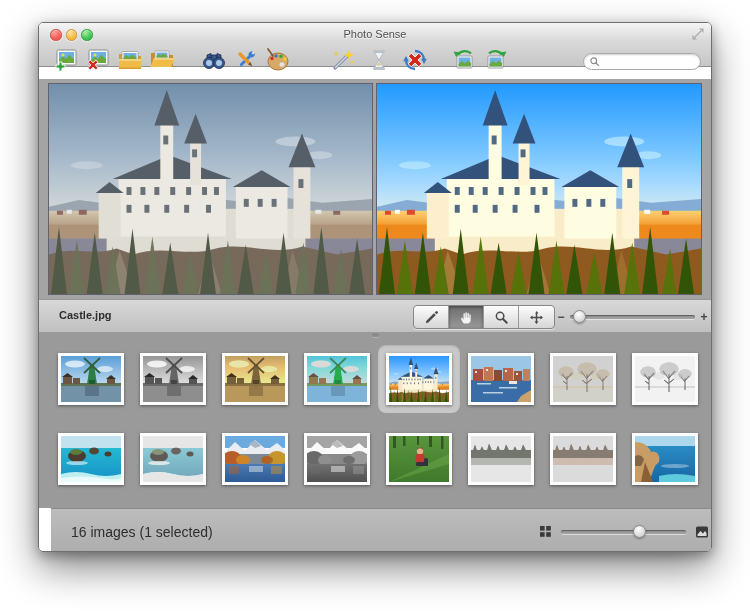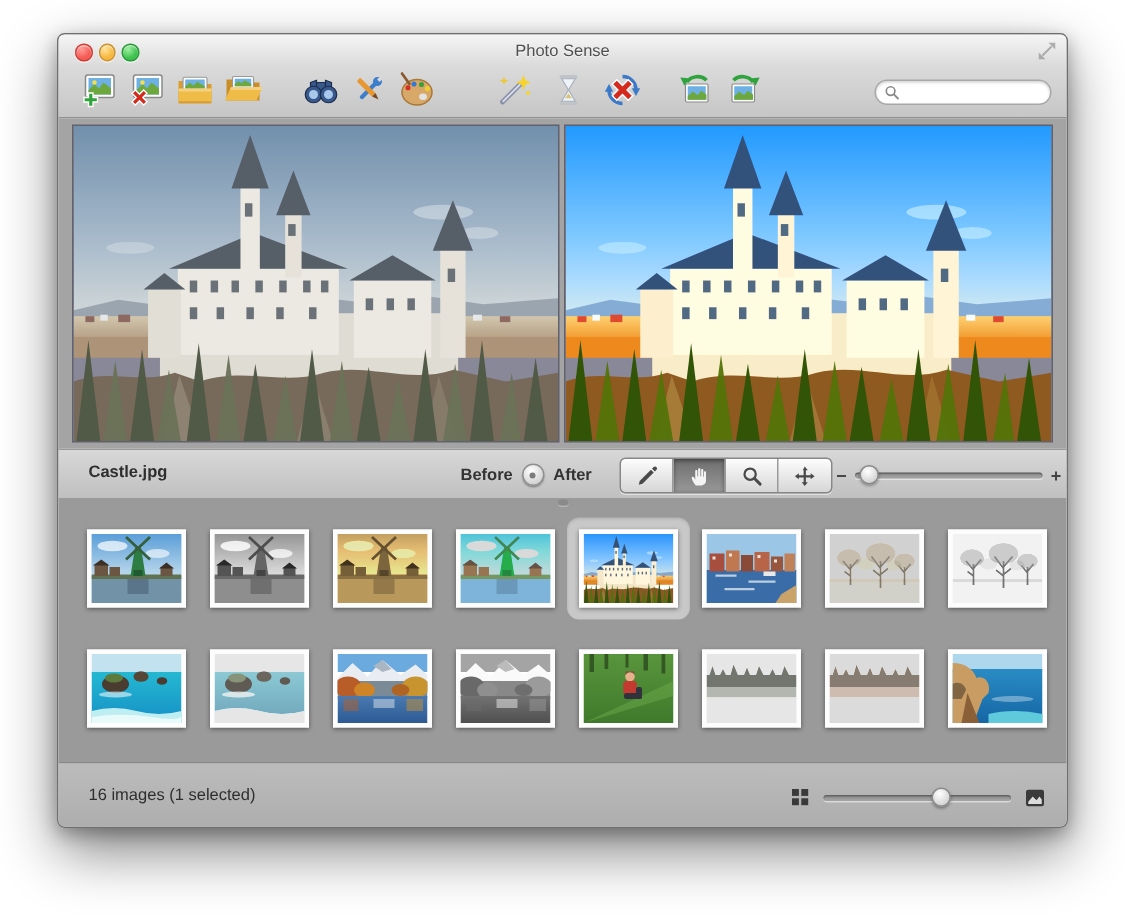--- a/index.html
+++ b/index.html
@@ -11,21 +11,21 @@
   
   .window{
     position:absolute;left:38px;top:22px;width:674px;height:530px;
     border-radius:5px;overflow:hidden;
     border:1px solid #6f6f6f;
     box-shadow:0 16px 38px rgba(0,0,0,.48),0 4px 12px rgba(0,0,0,.30);
     box-sizing:border-box;
   }
   
   .chrome{
-    position:absolute;left:0;top:0;width:100%;height:56px;
+    position:absolute;left:0;top:0;width:100%;height:44px;
     background:linear-gradient(#f5f5f5,#dadada 40%,#c6c6c6);
     border-bottom:1px solid #8f8f8f;box-sizing:border-box;
   }
   .traffic{position:absolute;left:11px;top:6px;display:flex;gap:4px;}
   .light{width:11.5px;height:11.5px;border-radius:50%;box-sizing:border-box;
     box-shadow:inset 0 1px 1px rgba(255,255,255,.6),0 1px 0 rgba(255,255,255,.5);}
   .light.red{background:radial-gradient(circle at 35% 30%,#ff9d96,var(--traffic-red,#f45b54) 60%);border:1px solid #ce3e37;}
   .light.yellow{background:radial-gradient(circle at 35% 30%,#ffe29a,var(--traffic-yellow,#f6b73e) 60%);border:1px solid #cd9230;}
   .light.green{background:radial-gradient(circle at 35% 30%,#9ff0a0,var(--traffic-green,#3ec24e) 60%);border:1px solid #2a9a39;}
   .win-title{
@@ -128,24 +128,24 @@
   .v-bw{filter:grayscale(1) contrast(1.12);}
   .v-sepia{filter:sepia(1) saturate(1.7) contrast(1.05) brightness(.9);}
   .v-bright{filter:saturate(1.8) brightness(1.35) contrast(.7);}
   .v-faded-sepia{filter:sepia(.55) saturate(.6) brightness(1.16) contrast(.64);}
   .v-pencil{filter:grayscale(1) brightness(1.22) contrast(.9);}
   .v-faded-blue{filter:saturate(.4) brightness(1.32) contrast(.8);}
   .v-faded-green{filter:grayscale(.72) brightness(1.2) contrast(.8);}
   .v-faded-pink{filter:sepia(.45) saturate(.8) hue-rotate(-30deg) brightness(1.22) contrast(.72);}
   
   .statusbar{
-    position:absolute;left:0;top:485px;width:100%;height:45px;
+    position:absolute;left:12px;top:485px;width:100%;height:45px;
     background:linear-gradient(#bcbcbc,#adadad);
     border-top:1px solid #8a8a8a;box-sizing:border-box;
-    font-size:11px;color:#2e2e2e;
+    font-size:14px;color:#2e2e2e;
   }
   .status-text{position:absolute;left:20px;top:15px;}
   .sizectl{position:absolute;left:488px;top:0;height:45px;display:flex;align-items:center;gap:6px;}
   .size-icon{color:#3a3a3a;display:block;}
   .size-track{width:125px;}
   .hidden-defs{position:absolute;width:0;height:0;overflow:hidden;}
 </style>
 </head>
 <body>
 
@@ -643,25 +643,20 @@
     </div>
     <div class="img-well well-after">
       <svg class="preview-img img-after">
           <use href="#sym-scene-castle"></use>
         </svg>
     </div>
   </div>
 
   <div class="controlbar">
     <span class="filename">Castle.jpg</span>
-    <div class="ba-group">
-      <span class="ba-label">Before</span>
-      <div class="toggle-knob"></div>
-      <span class="ba-label">After</span>
-    </div>
     <div class="segmented">
         <div class="seg">
           <svg class="seg-icon">
             <use href="#sym-brush-tool"></use>
           </svg>
         </div>
         <div class="seg sel">
           <svg class="seg-icon">
             <use href="#sym-hand-tool"></use>
           </svg>

